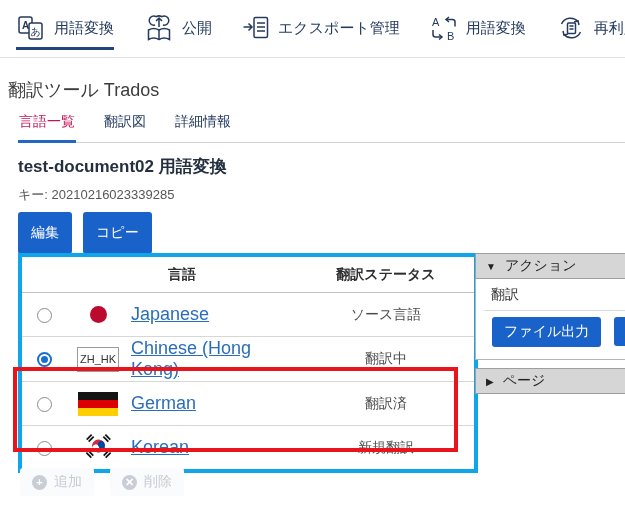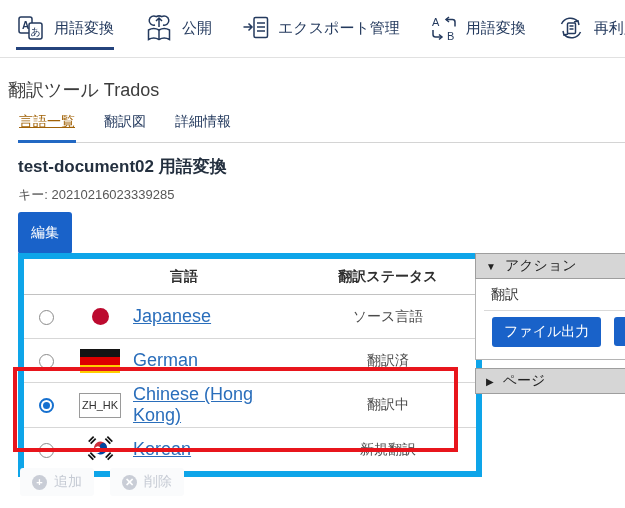--- a/index.html
+++ b/index.html
@@ -12,30 +12,30 @@
   .tb-item .ico{display:flex;align-items:center;}
   .tb-item.active::after{content:"";position:absolute;left:0;right:0;bottom:-8px;height:3px;background:#24437c;}
   .toolbar-sep{position:absolute;left:0;top:57px;width:625px;height:1px;background:#e1e1e1;}
 
   
   .breadcrumb{position:absolute;left:8px;top:78px;font-size:18px;color:#3c3c3c;}
 
   
   .tabs-wrap{position:absolute;left:18px;right:0;top:111px;display:flex;gap:27px;border-bottom:1px solid #d4d4d4;}
   .tab{font-size:14px;color:#243a5e;padding:2px 1px 9px;cursor:pointer;}
-  .tab.active{color:#a16207;border-bottom:3px solid #2268c3;margin-bottom:-1px;text-decoration:underline;}
+  .tab.active{color:#be185d;border-bottom:3px solid #2268c3;margin-bottom:-1px;}
 
   
   .page-title{position:absolute;left:18px;top:155px;font-size:17px;font-weight:bold;color:#24303f;}
   .page-key{position:absolute;left:18px;top:186px;font-size:13px;color:#575757;}
   .top-btns{position:absolute;left:18px;top:212px;display:flex;gap:11px;}
   .btn-blue{background:#1962c9;color:#fff;font-size:14px;padding:12px 13px;border:none;border-radius:3px;cursor:pointer;}
 
   
-  .table-box{position:absolute;left:18px;top:253px;width:452px;border:6px solid #0ea5e9;background:#fff;}
+  .table-box{position:absolute;left:18px;top:253px;width:452px;border:4px solid #0ea5e9;background:#fff;}
   table.lang{border-collapse:collapse;width:100%;}
   table.lang th{height:33px;font-size:14px;font-weight:bold;color:#2f2f2f;border-bottom:1px solid #c2c2c2;text-align:center;}
   table.lang td{height:41px;border-bottom:1px solid #d7d7d7;font-size:14px;}
   table.lang tr:last-child td{border-bottom:none;}
   td.c-radio{text-align:center;}
   td.c-flag{text-align:center;}
   td.c-status{text-align:center;color:#4a4a4a;}
   a.lang-link{color:#2a6ebb;text-decoration:underline;font-size:18px;}
   .radio{display:inline-block;width:15px;height:15px;border:1px solid #8b8b8b;border-radius:50%;background:#fff;box-sizing:border-box;vertical-align:middle;cursor:pointer;position:relative;}
   .radio.checked{border:2px solid #1670cf;}
@@ -134,20 +134,21 @@
   <div class="tabs-wrap">
     <div class="tab active">言語一覧</div>
     <div class="tab">翻訳図</div>
     <div class="tab">詳細情報</div>
   </div>
 
   <div class="page-title">test-document02 用語変換</div>
   <div class="page-key">キー: 20210216023339285</div>
   <div class="top-btns">
     <button class="btn-blue">編集</button>
+    <button class="btn-blue">コピー</button>
   </div>
 
   <div class="table-box">
     <table class="lang">
       <colgroup>
           <col style="width:44px">
           <col style="width:64px">
           <col style="width:168px">
           <col style="width:176px">
         </colgroup>
@@ -157,34 +158,34 @@
         <th colspan="2">言語</th>
         <th>翻訳ステータス</th>
       </tr>
       <tr>
         <td class="c-radio"><span class="radio"></span></td>
         <td class="c-flag"><span class="jp-dot"></span></td>
         <td><a class="lang-link" href="#">Japanese</a></td>
         <td class="c-status">ソース言語</td>
       </tr>
       <tr>
+        <td class="c-radio"><span class="radio checked"></span></td>
+        <td class="c-flag"><span class="code-box">ZH_HK</span></td>
+        <td><a class="lang-link" href="#">Chinese (Hong Kong)</a></td>
+        <td class="c-status">翻訳中</td>
+      </tr>
+      <tr>
         <td class="c-radio"><span class="radio"></span></td>
         <td class="c-flag">
           <span class="de-flag">
             <div style="background:#141414"></div><div style="background:#dd0000"></div><div style="background:#ffce00"></div>
           </span>
         </td>
         <td><a class="lang-link" href="#">German</a></td>
         <td class="c-status">翻訳済</td>
-      </tr>
-      <tr>
-        <td class="c-radio"><span class="radio checked"></span></td>
-        <td class="c-flag"><span class="code-box">ZH_HK</span></td>
-        <td><a class="lang-link" href="#">Chinese (Hong Kong)</a></td>
-        <td class="c-status">翻訳中</td>
       </tr>
       <tr>
         <td class="c-radio"><span class="radio"></span></td>
         <td class="c-flag">
           <svg width="27" height="26" viewBox="0 0 27 26">
             <g transform="rotate(-32 13.5 13)">
               <path d="M7 13 a6.5 6.5 0 0 1 13 0 a3.25 3.25 0 0 1 -6.5 0 a3.25 3.25 0 0 0 -6.5 0 Z" fill="#cd2e3a"></path>
               <path d="M7 13 a6.5 6.5 0 0 0 13 0 a3.25 3.25 0 0 0 -6.5 0 a3.25 3.25 0 0 1 -6.5 0 Z" fill="#0047a0"></path>
             </g>
             <g fill="#111">

